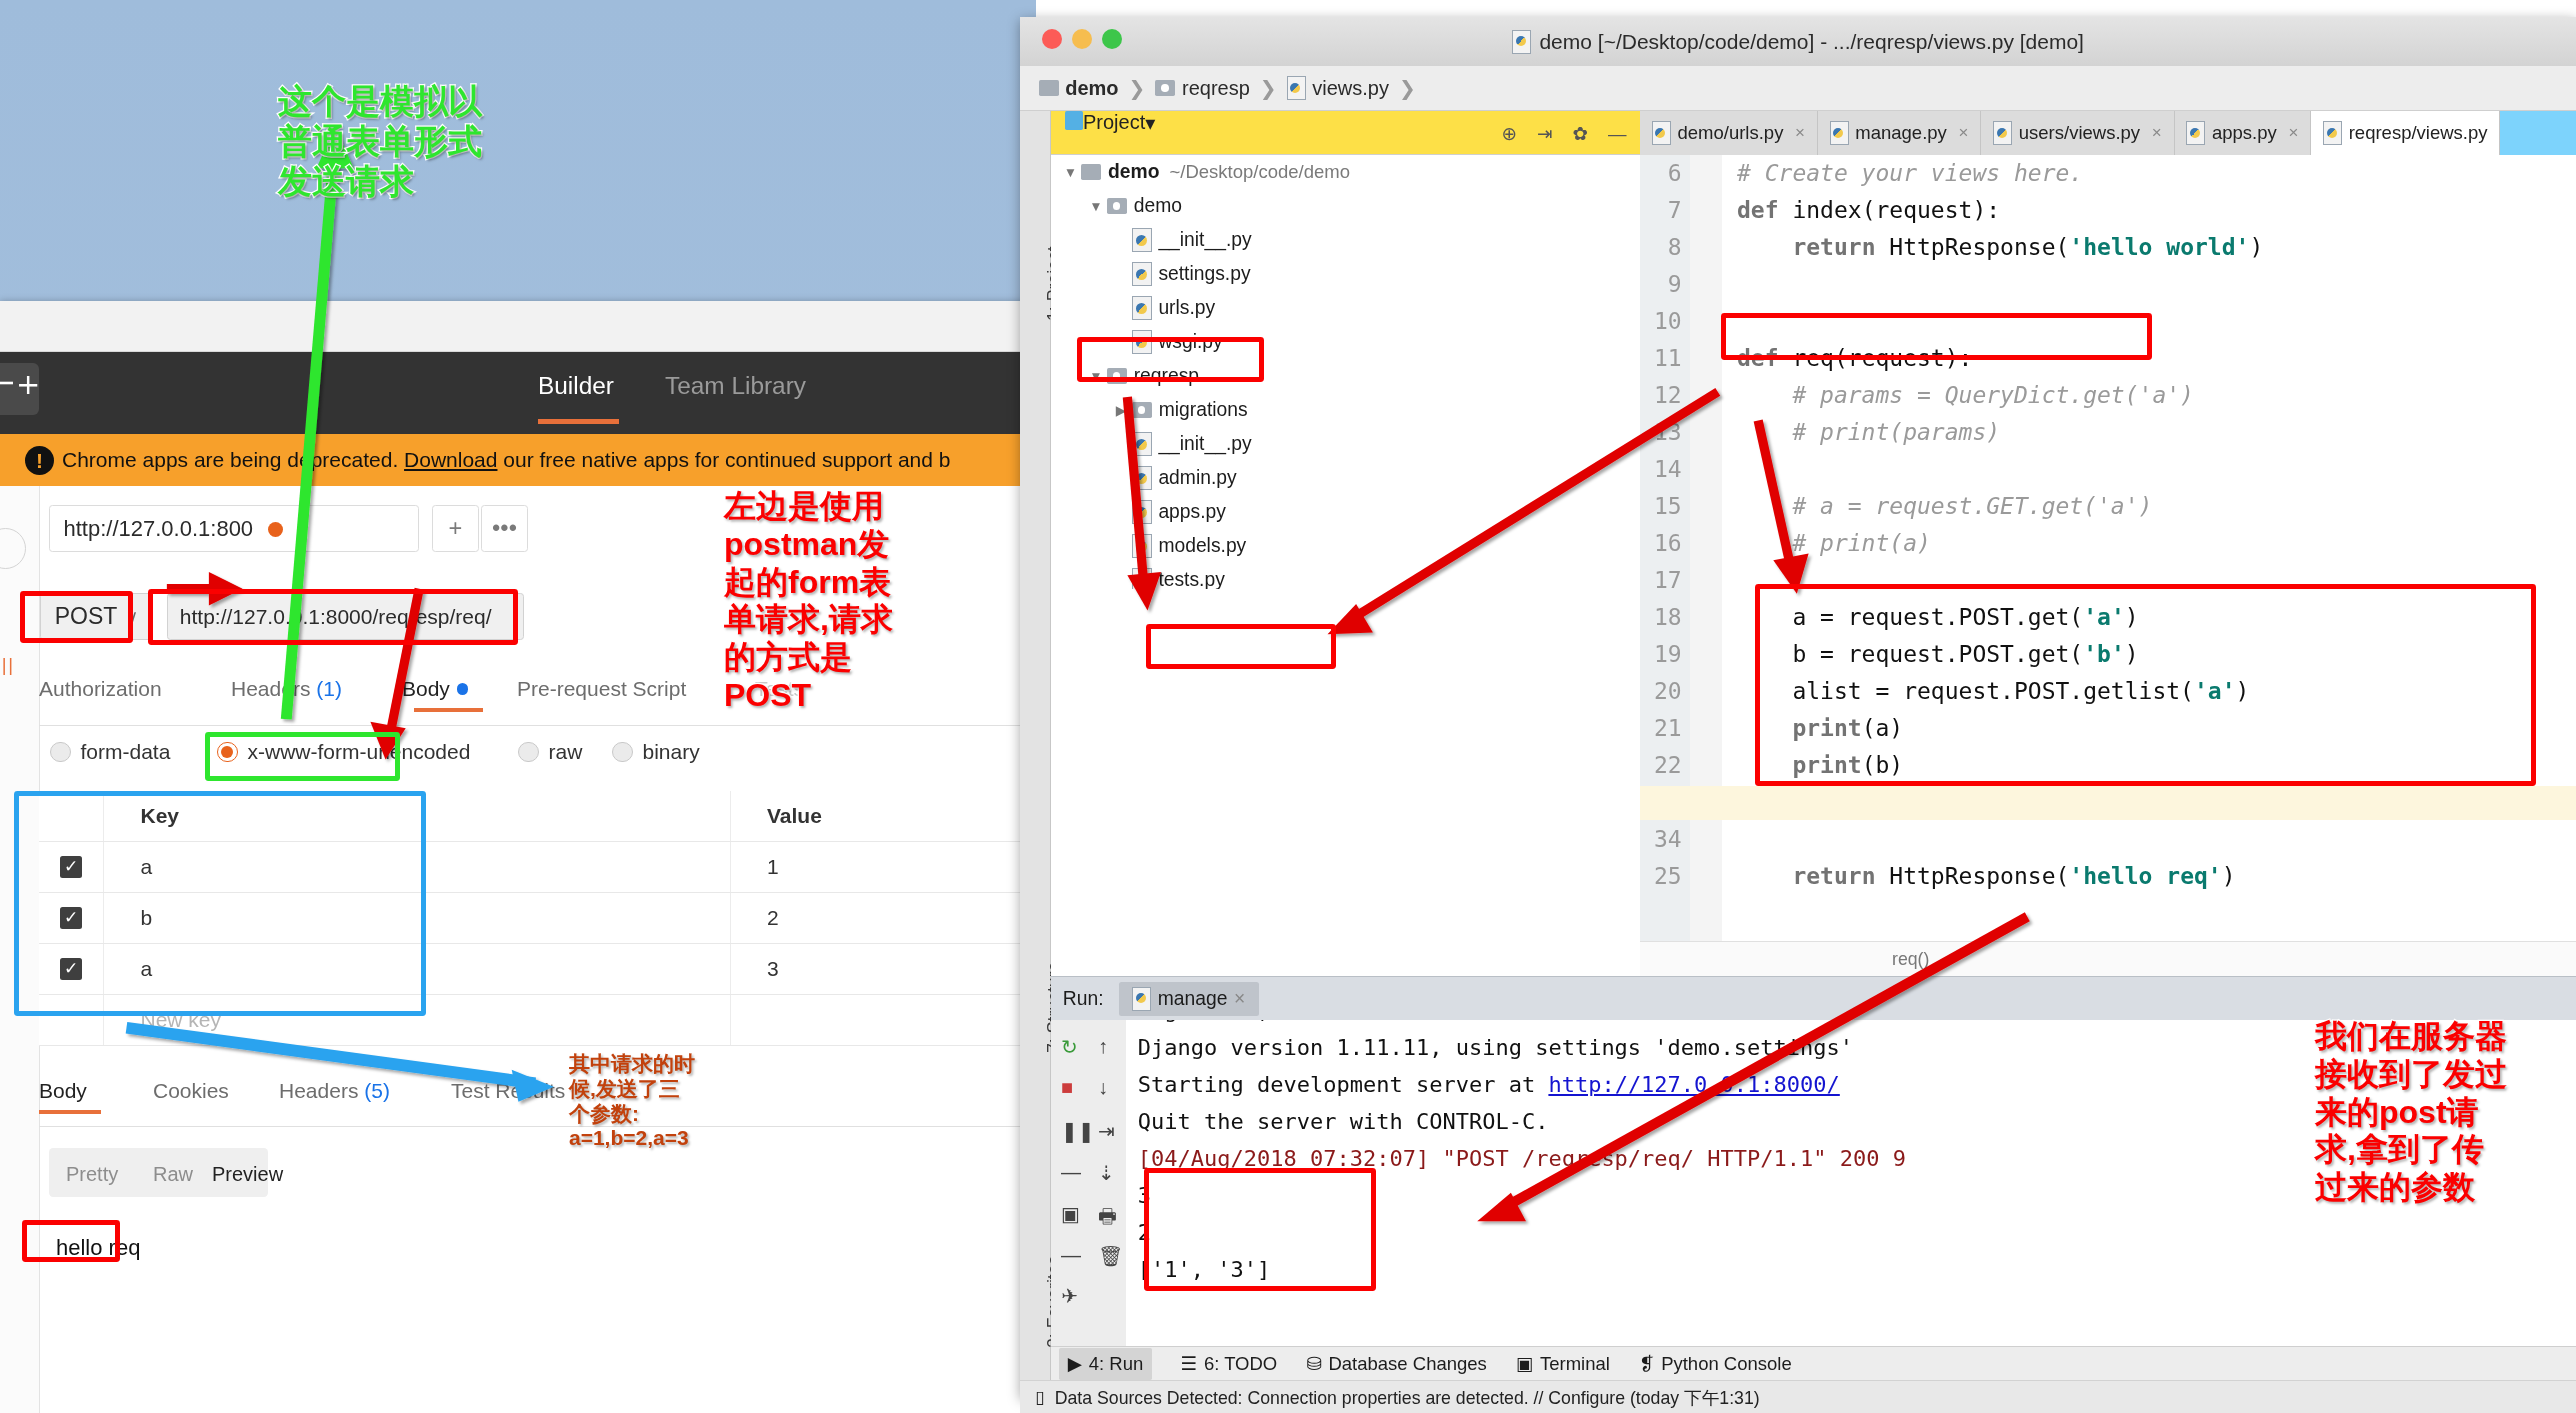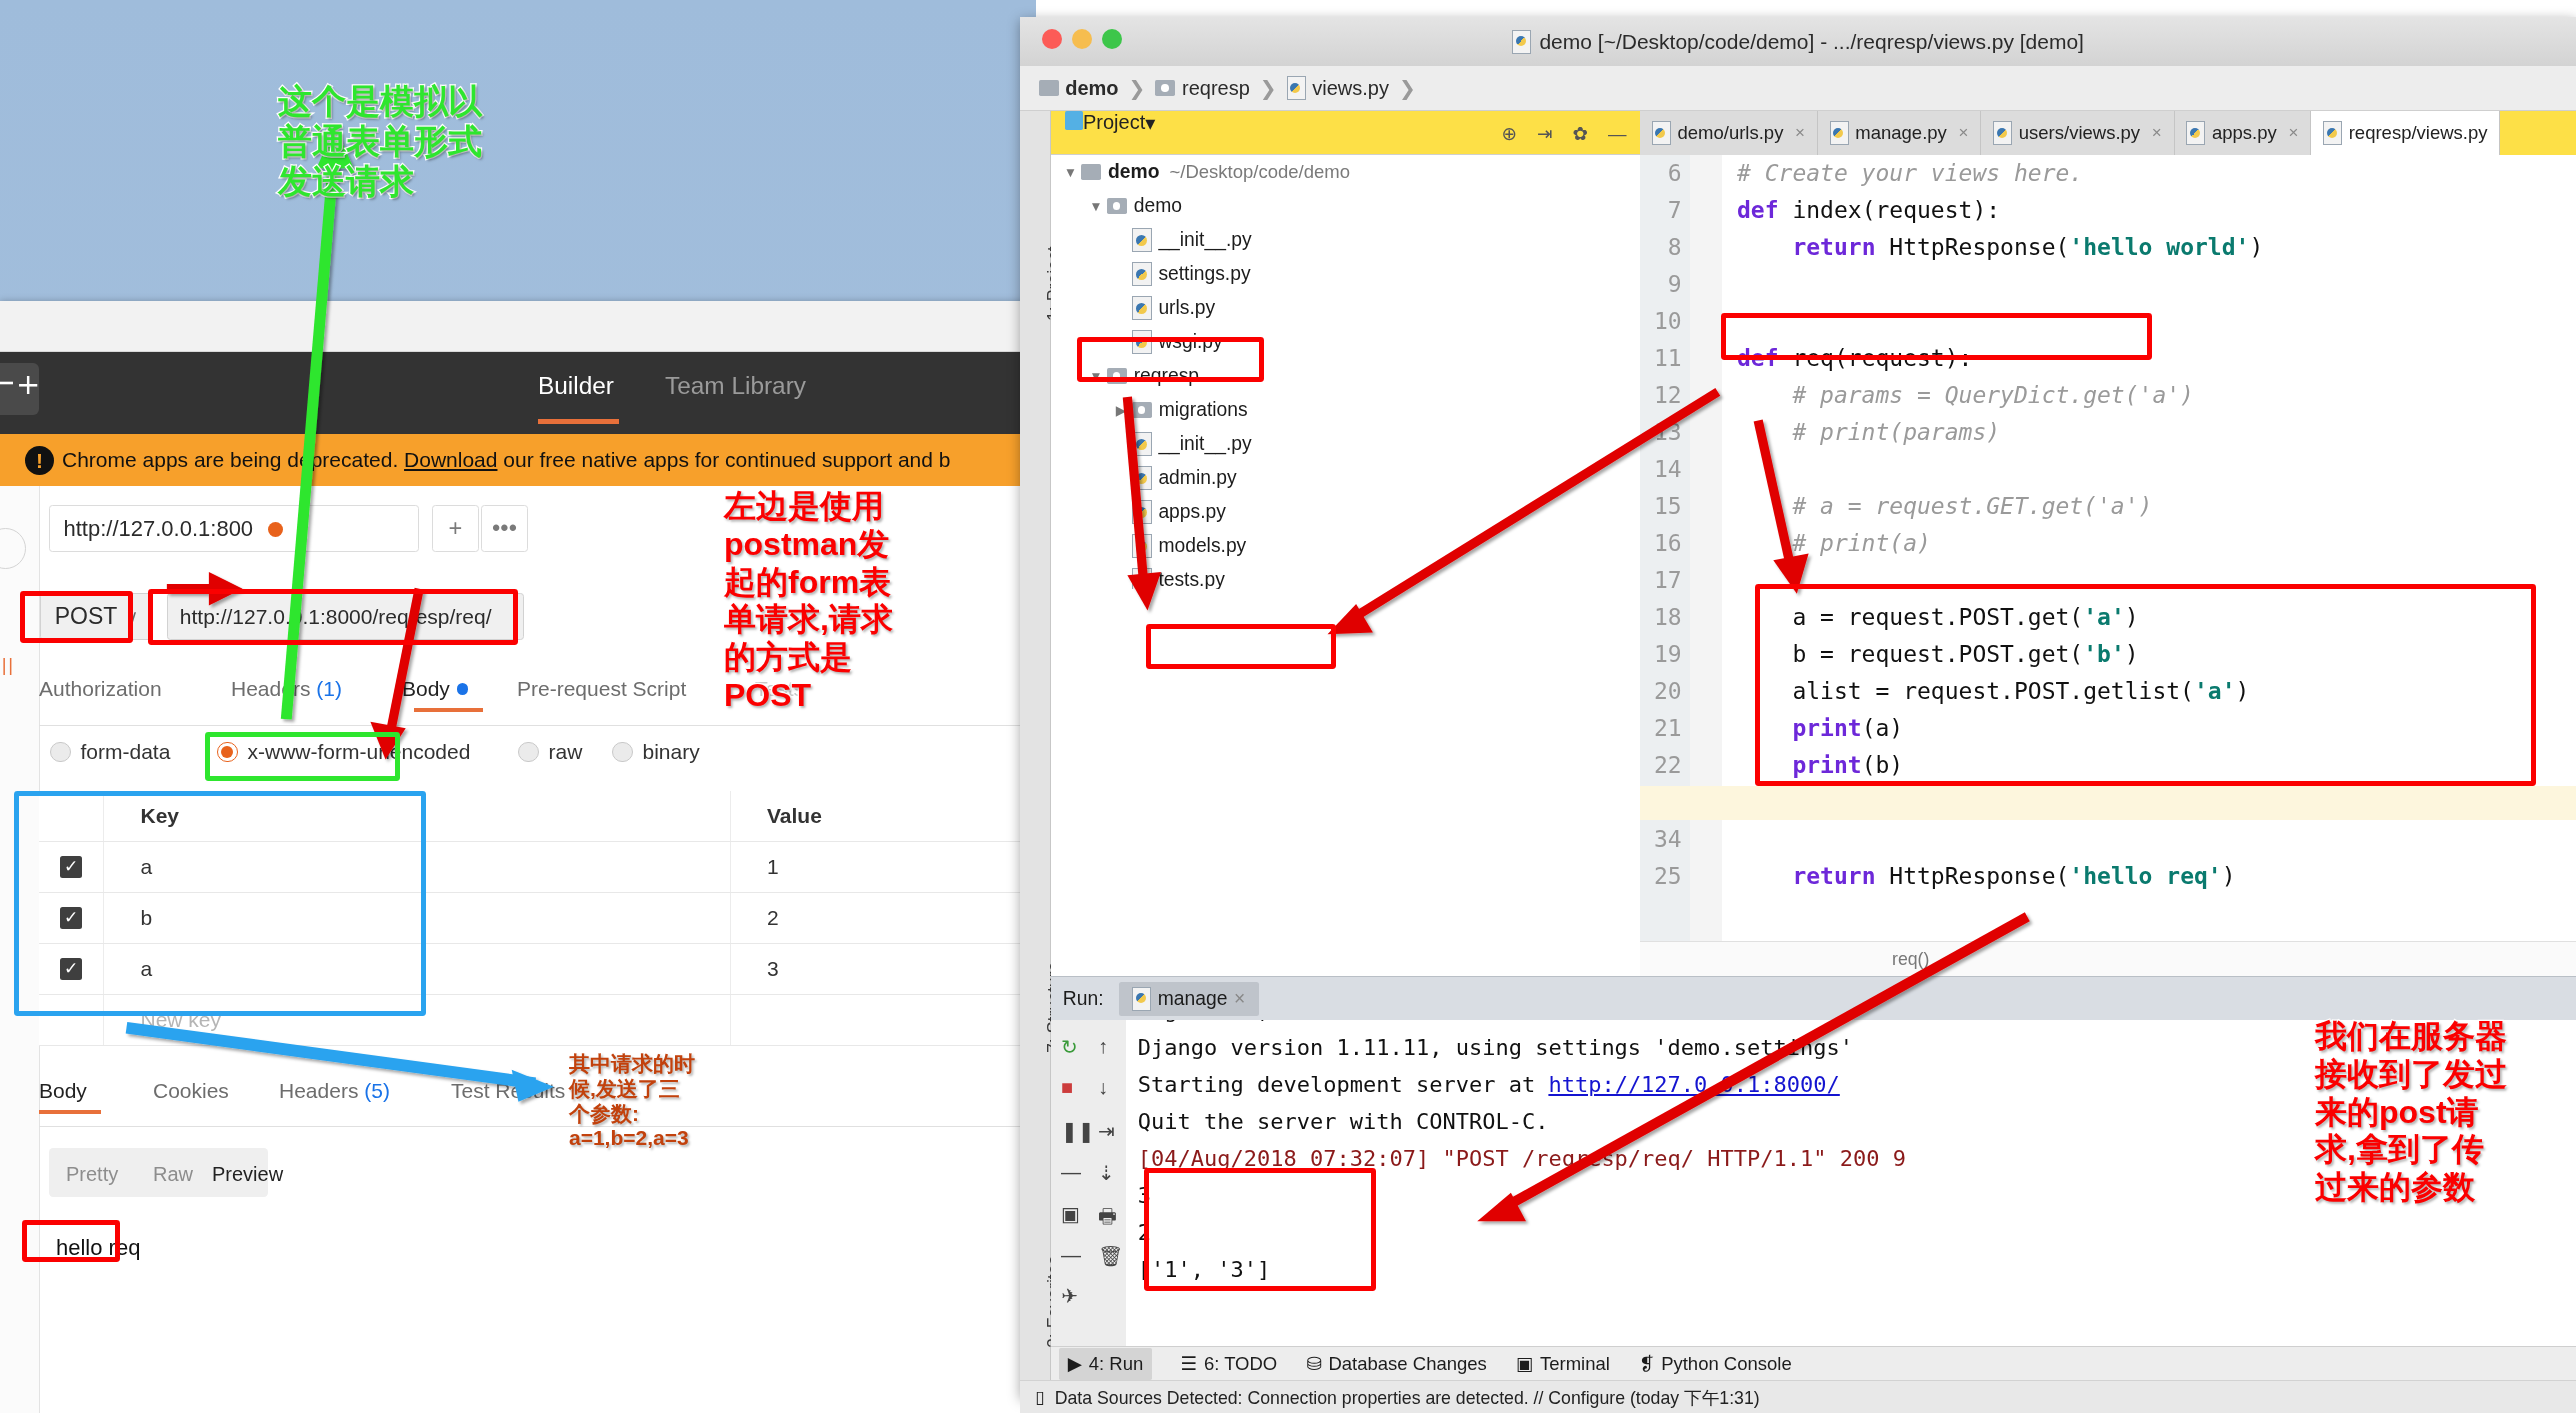--- a/index.html
+++ b/index.html
@@ -103,21 +103,21 @@
   .folder-ico.pkg::after{content:"";position:absolute;left:5.9px;top:4.2px;width:7.6px;height:7.6px;border-radius:50%;background:#fff;}
 
   #ide-toolwin-left{left:1020px;top:111px;width:30px;height:1285px;background:#e3e3e3;border-right:0.8px solid #c7c7c7;}
   .vtext{position:absolute;transform:rotate(-90deg);transform-origin:left top;white-space:nowrap;font-size:17.7px;color:#3a3a3a;}
 
   #project-header{left:1051px;top:111px;width:589px;height:44px;background:#fde047;border-bottom:0.8px solid #cfcfcf;
     display:flex;align-items:flex-start;padding-left:13.5px;box-sizing:border-box;gap:0;font-size:20px;color:#222;}
   .proj-sq{width:18.5px;height:18.5px;background:#54b0e4;border-radius:1.7px;}
   .ph-icons{position:absolute;right:13.5px;top:11.8px;display:flex;gap:20px;color:#555;font-size:18.5px;}
 
-  #editor-tabs{left:1640px;top:111px;width:936px;height:44px;background:#fde047;border-bottom:0.8px solid #c5c5c5;
+  #editor-tabs{left:1640px;top:111px;width:936px;height:44px;background:#7dd3fc;border-bottom:0.8px solid #c5c5c5;
     display:flex;align-items:stretch;}
   .etab{display:flex;align-items:center;gap:6.7px;padding:0 11.8px;font-size:18.5px;color:#222;border-right:0.8px solid #c5c5c5;background:#dcdcdc;white-space:nowrap;}
   .etab.active{background:#fff;}
   .etab .x{color:#8a8a8a;font-size:17px;margin-left:5px;}
 
   #project-tree{left:1051px;top:155px;width:589px;height:434px;background:#fff;border-right:0.8px solid #cfcfcf;overflow:hidden;}
   .tnode{display:flex;align-items:center;height:34px;font-size:19.3px;color:#1c1c1c;white-space:nowrap;}
   .tw{width:22px;text-align:center;color:#777;font-size:13.5px;flex:0 0 22px;}
   .tico{margin-right:6.7px;flex:0 0 auto;display:inline-block;}
   .ico-folder{width:20px;height:16px;background:#a5adb6;border-radius:1.7px;position:relative;}
@@ -128,21 +128,21 @@
   .tpath{color:#7a7a7a;margin-left:10px;font-size:18.5px;}
 
   #tree-bottom{left:1051px;top:589px;width:589px;height:387px;background:#fff;border-right:0.8px solid #cfcfcf;}
 
   
   #gutter{left:1640px;top:155px;width:50px;height:821px;background:#eceff1;border-right:0.8px solid #d8d8d8;}
   #gutter2{left:1690px;top:155px;width:32px;height:821px;background:#f4f4f4;border-right:0.8px solid #e4e4e4;}
   #code{left:1722px;top:155px;width:854px;height:821px;background:#fff;overflow:hidden;}
   .ln{position:absolute;right:8.4px;font-size:23px;color:#9a9a9a;font-family:"DejaVu Sans Mono",monospace;}
   .cl{position:absolute;left:15px;font-size:23px;font-family:"DejaVu Sans Mono",monospace;white-space:pre;color:#111;}
-  .k{color:#6d28d9;font-weight:bold;}
+  .k{color:#737373;font-weight:bold;}
   .s{color:#0a7a6e;font-weight:bold;}
   .cm{color:#9a9a9a;font-style:italic;}
   .hl-line{position:absolute;left:1640px;width:936px;height:34px;background:#fdf6dd;}
   #code-breadcrumb{left:1640px;top:941px;width:936px;height:35px;background:#fafafa;border-top:0.8px solid #e0e0e0;
     font-size:17.7px;color:#777;padding-left:252px;box-sizing:border-box;display:flex;align-items:center;}
 
   
   #run-tabbar{left:1051px;top:976px;width:1525px;height:44px;background:#d9dde3;border-top:0.8px solid #b9bfc6;
     display:flex;align-items:center;padding-left:11.8px;box-sizing:border-box;gap:15px;font-size:19.3px;color:#1c1c1c;}
   #run-tab-manage{display:flex;align-items:center;gap:6.7px;background:#bfc4cb;padding:5px 13.5px;border-radius:2.5px;}

